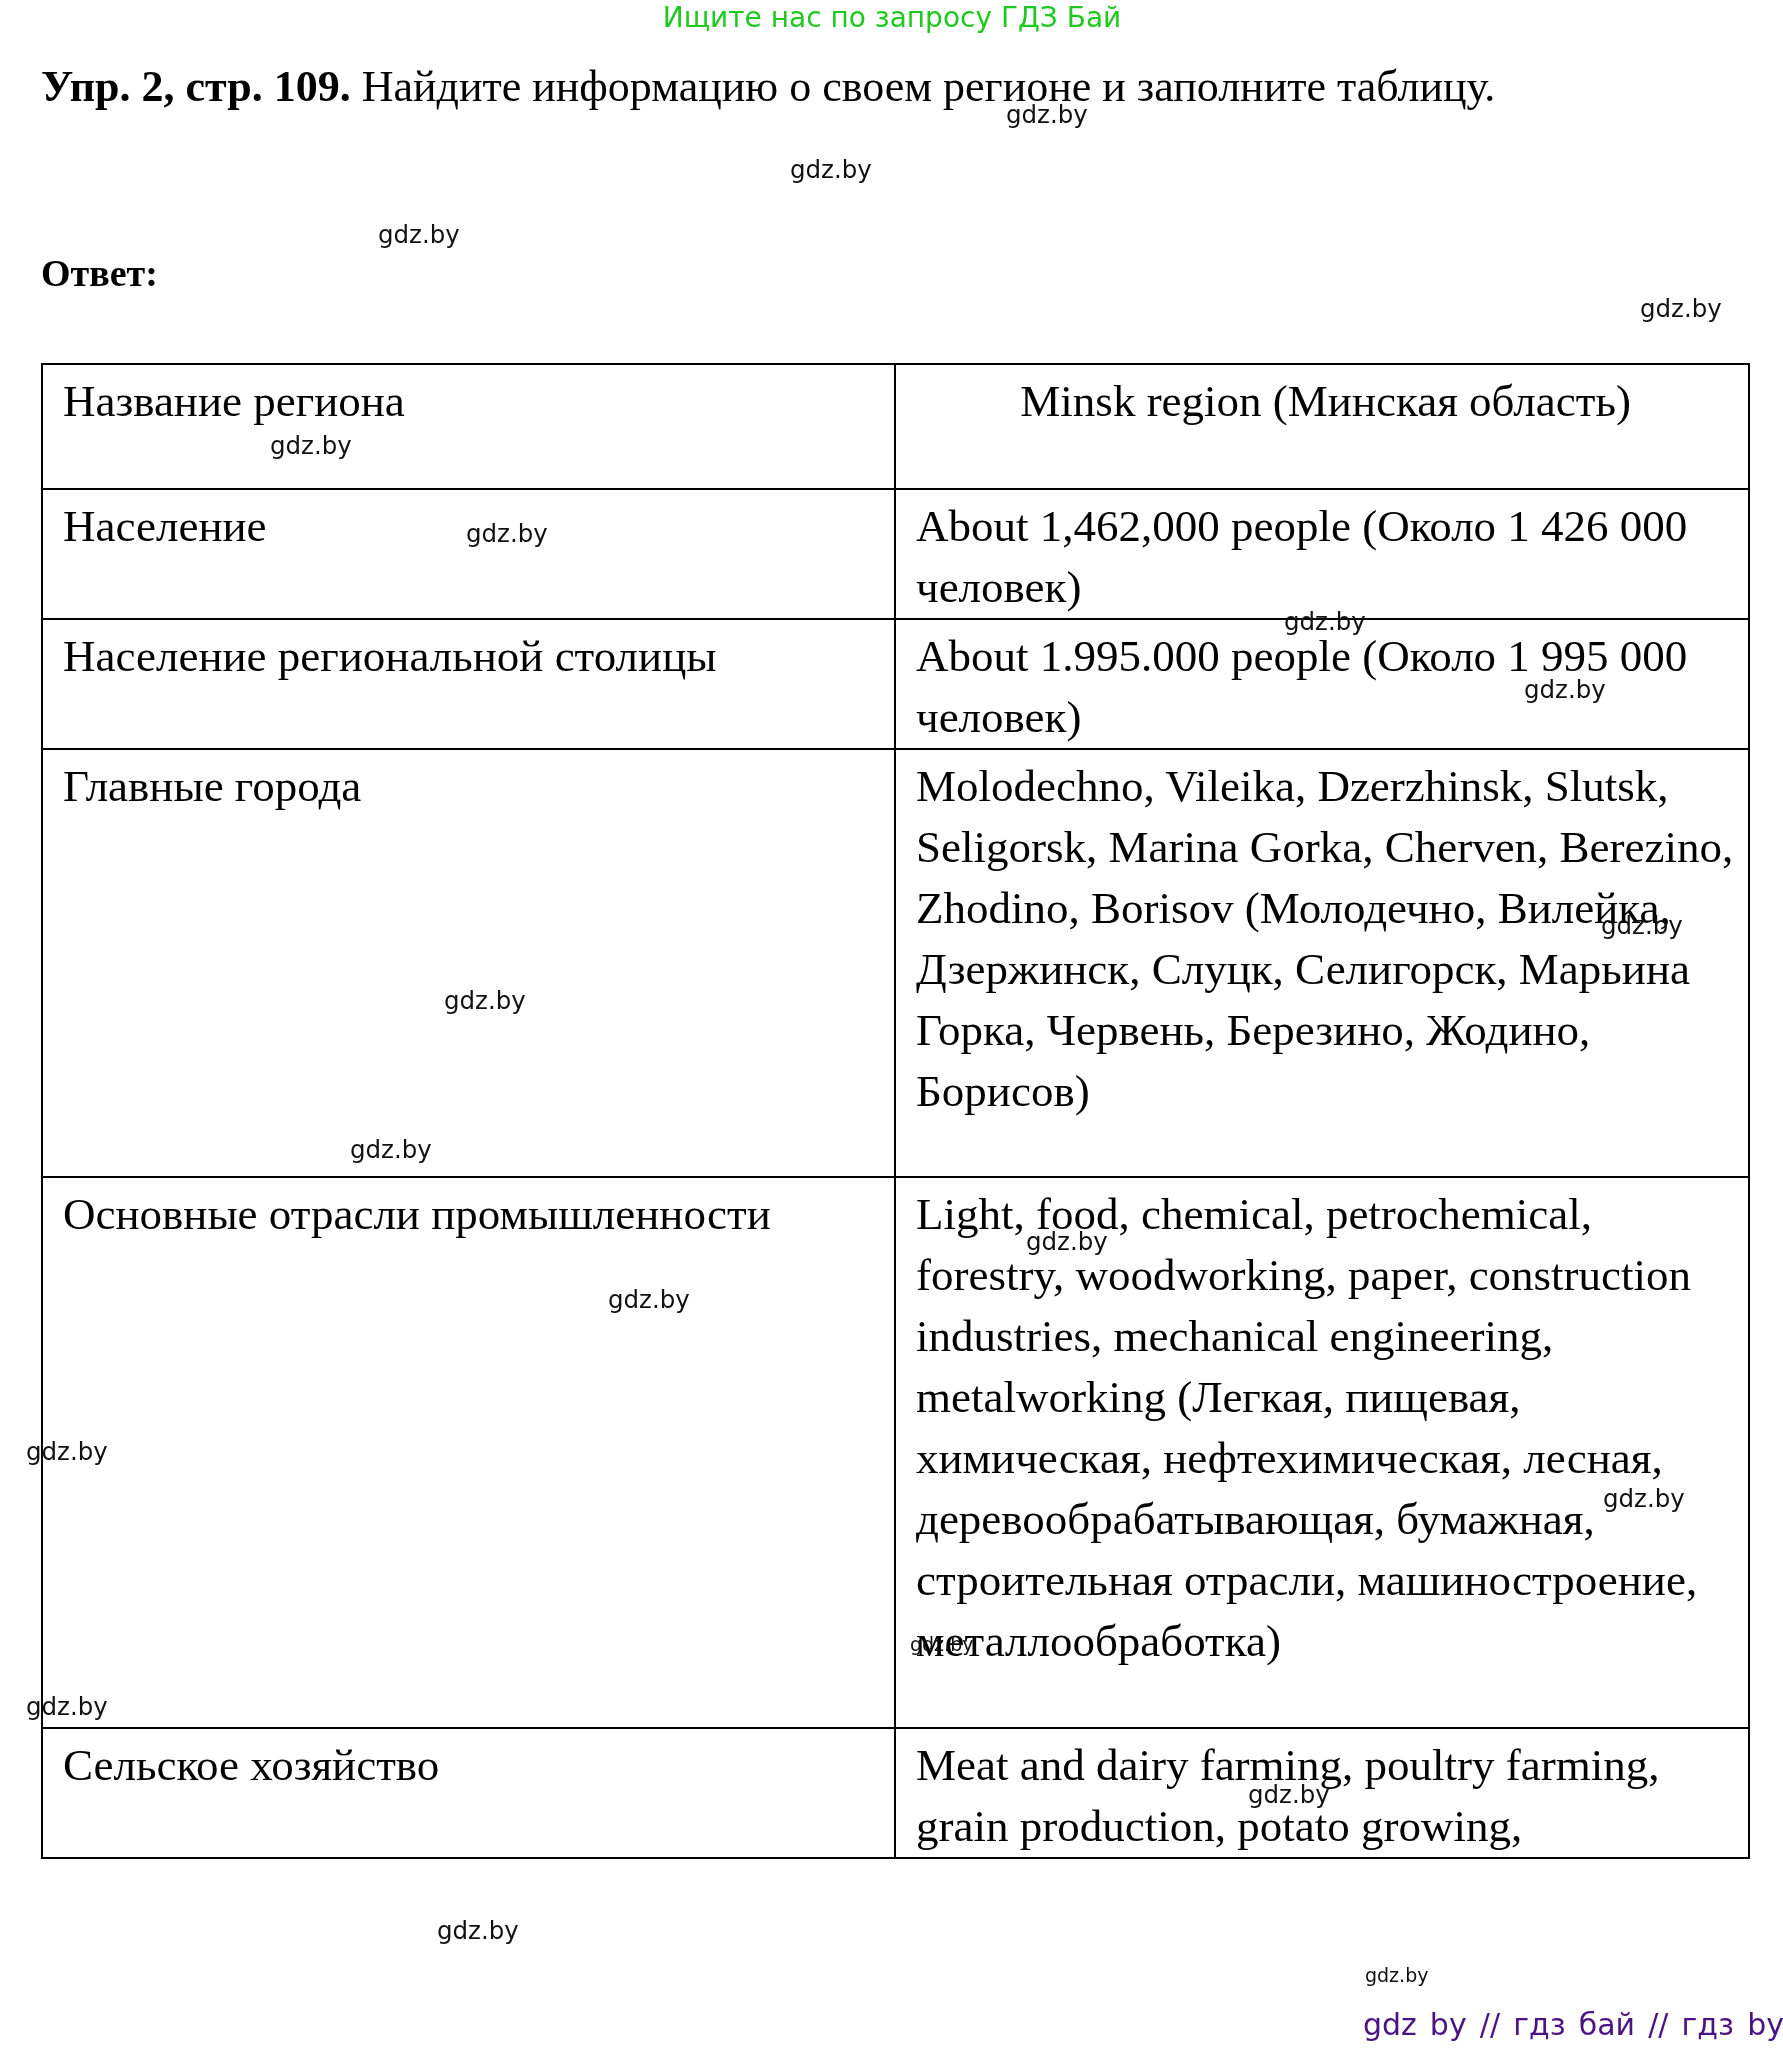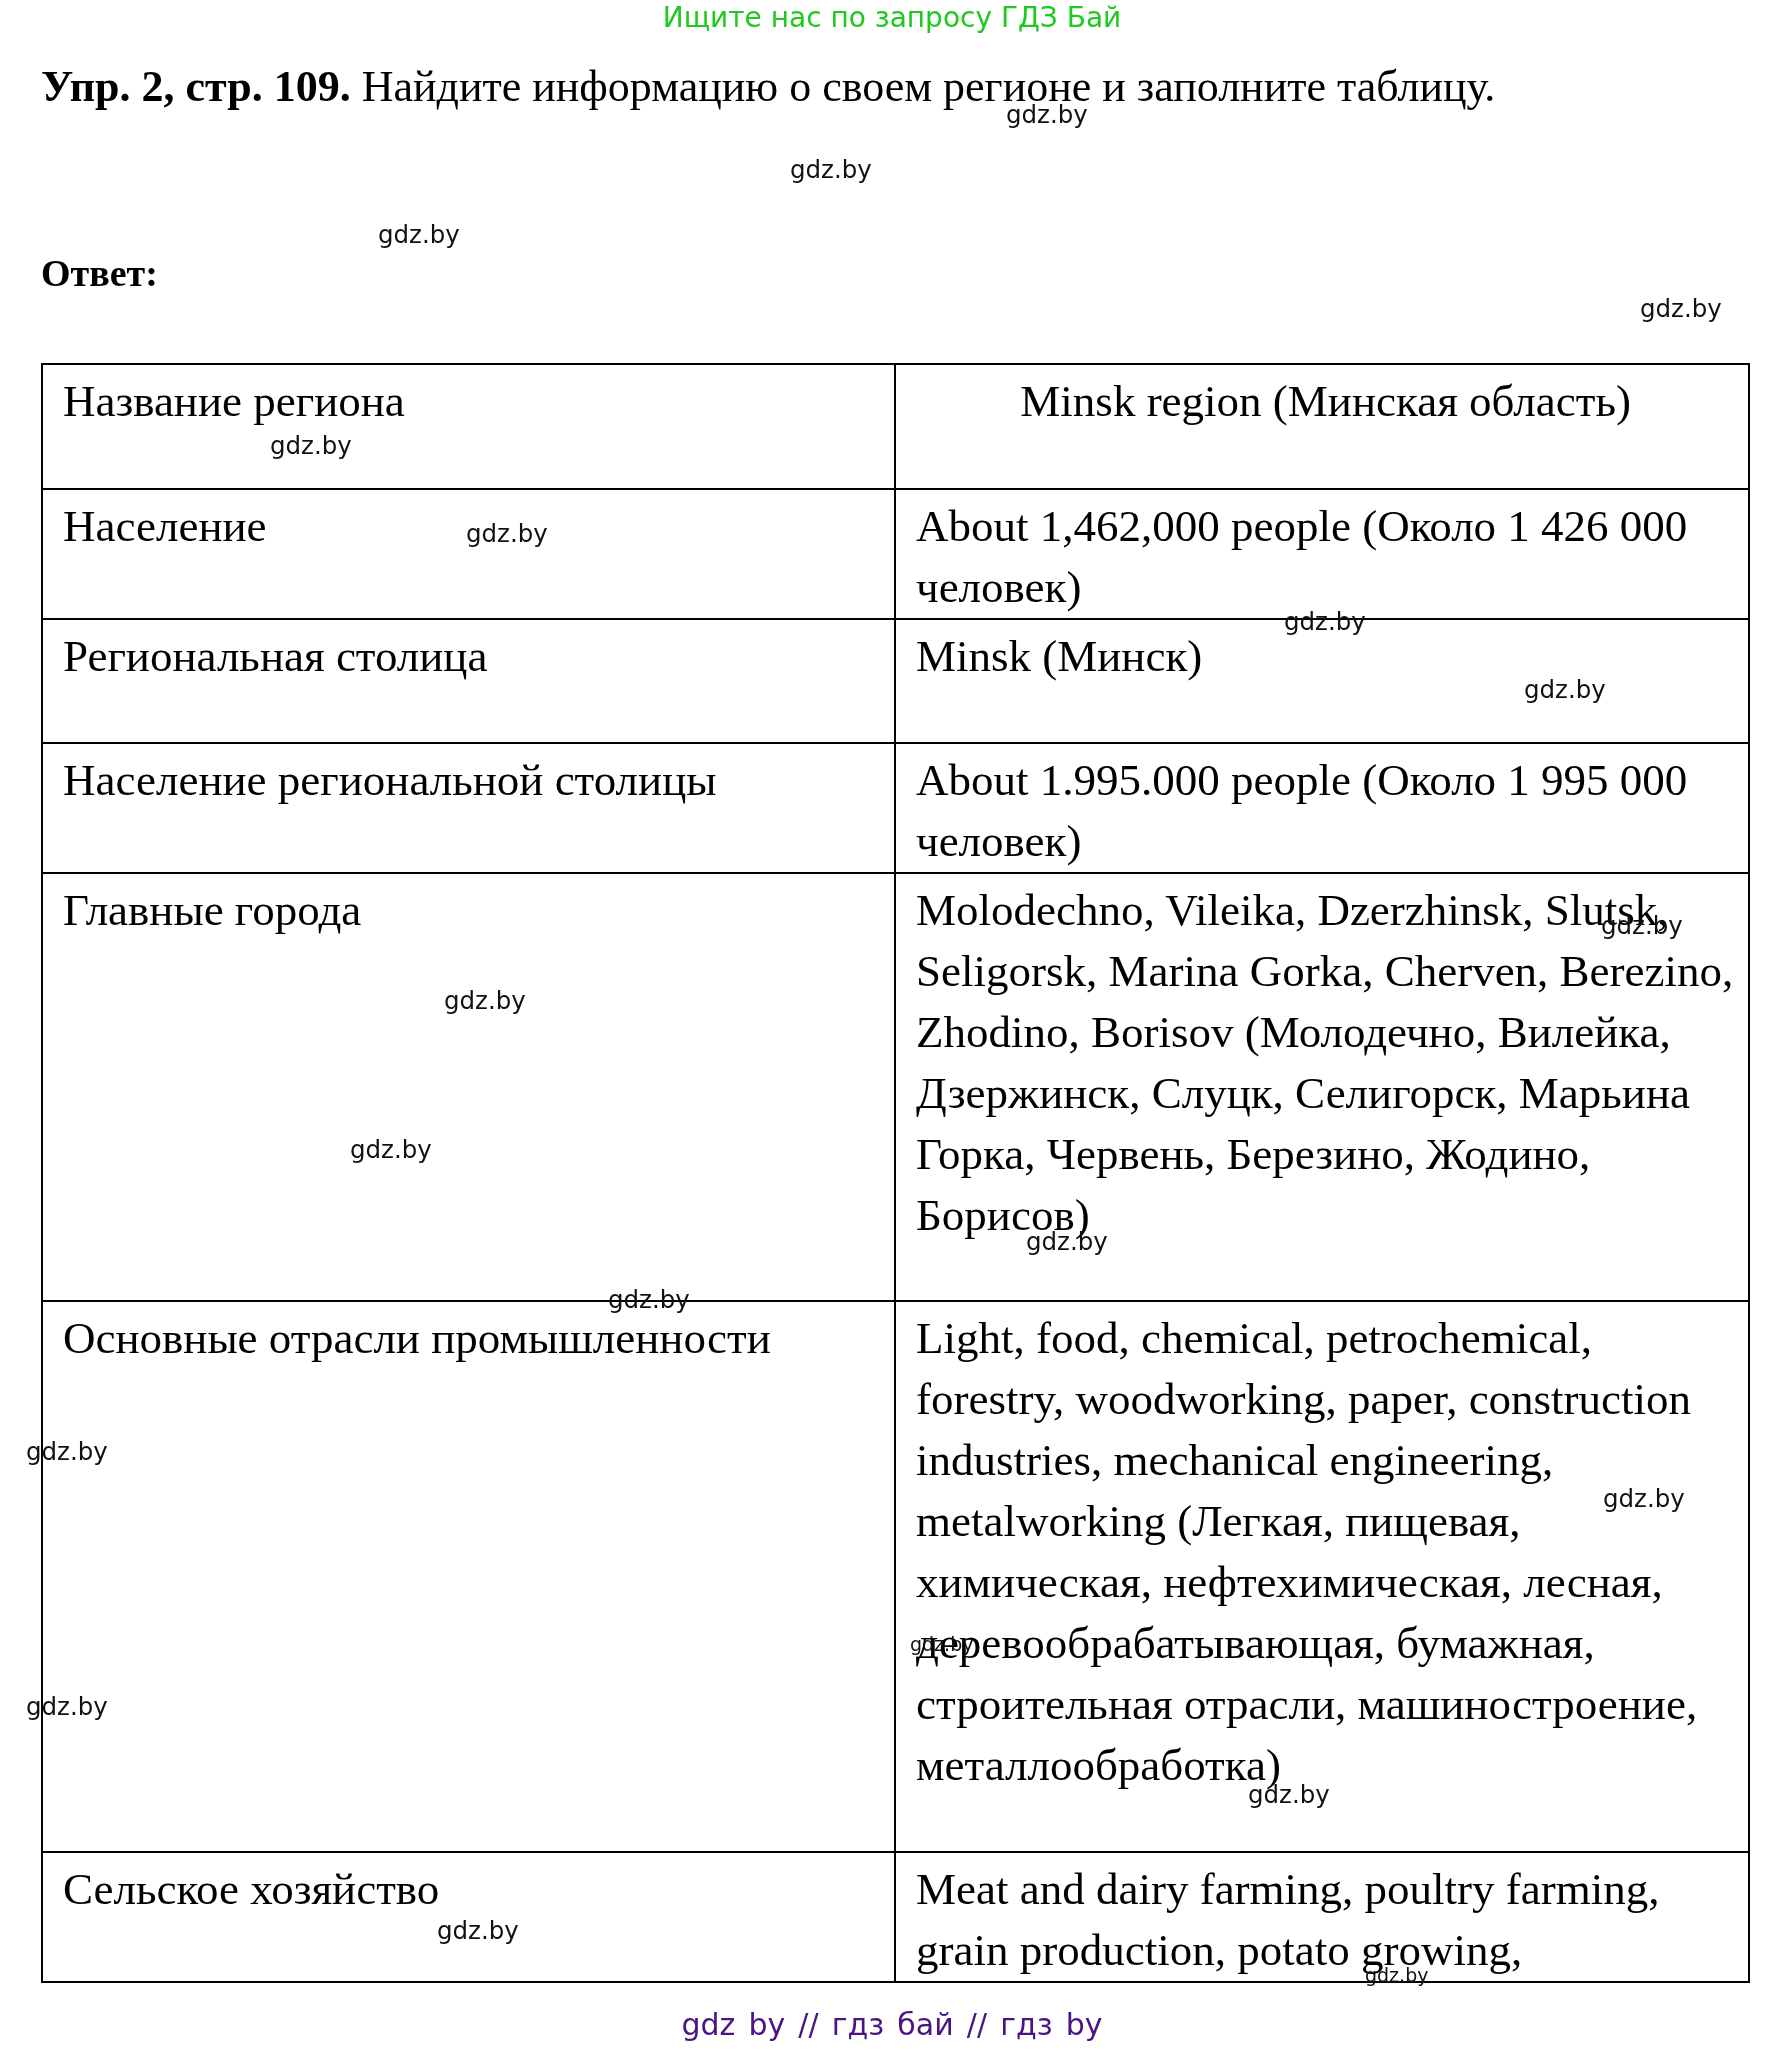--- a/index.html
+++ b/index.html
@@ -7,44 +7,40 @@
   .top-banner { position:absolute; top:0; left:0; width:1784px; text-align:center; font-family:"DejaVu Sans", sans-serif; font-size:28px; line-height:35px; color:#1fc91f; }
   .title { position:absolute; left:41px; top:56px; width:1673px; font-family:"Liberation Serif", serif; font-size:44px; line-height:62px; color:#000; }
   .title b { font-weight:bold; }
   .answer { position:absolute; left:41px; top:244px; font-family:"Liberation Serif", serif; font-weight:bold; font-size:38px; line-height:58px; color:#000; }
   table.info { position:absolute; left:41px; top:363px; width:1709px; border-collapse:collapse; font-family:"Liberation Serif", serif; font-size:45px; line-height:61px; color:#000; }
   table.info td { border:2.7px solid #000; vertical-align:top; padding:6px 9px 0 20px; box-sizing:border-box; }
   table.info td.k { width:853px; }
   table.info td.v { padding-left:20px; padding-right:12.7px; }
   .wm { position:absolute; font-family:"DejaVu Sans", sans-serif; font-size:24.5px; color:#111; line-height:27px; }
   .wm.small { font-size:19px; }
-  .footer { position:absolute; left:0; top:2005px; width:1784px; text-align:center; font-family:"DejaVu Sans", sans-serif; font-size:30px; line-height:40px; color:#4b1484; word-spacing:3.6px; }
+  .footer { position:absolute; left:0; top:2005px; width:1784px; text-align:right; font-family:"DejaVu Sans", sans-serif; font-size:30px; line-height:40px; color:#4b1484; word-spacing:3.6px; }
 </style>
 </head>
 <body>
 
 <div class="top-banner">Ищите нас по запросу ГДЗ Бай</div>
 
 <div class="title"><b>Упр. 2, стр. 109.</b><span> Найдите информацию о своем регионе и заполните таблицу.</span></div>
 
 <div class="answer">Ответ:</div>
 
 <table class="info">
   <tbody id="tbody">
       <tr style="height: 125px;">
         <td class="k">Название региона</td>
         <td class="v" lang="en" style="hyphens: auto; text-align: center;">Minsk region (Минская область)</td>
       </tr>
       <tr style="height: 124px;">
         <td class="k">Население</td>
         <td class="v" lang="en" style="hyphens: auto;">About 1,462,000 people (Около 1 426 000 человек)</td>
-      </tr>
-      <tr style="height: 124px;">
-        <td class="k">Региональная столица</td>
-        <td class="v" lang="en" style="hyphens: auto;">Minsk (Минск)</td>
       </tr>
       <tr style="height: 123px;">
         <td class="k">Население региональной столицы</td>
         <td class="v" lang="en" style="hyphens: auto;">About 1.995.000 people (Около 1 995 000 человек)</td>
       </tr>
       <tr style="height: 428px;">
         <td class="k">Главные города</td>
         <td class="v" lang="en" style="hyphens: auto;">Molodechno, Vileika, Dzerzhinsk, Slutsk, Seligorsk, Marina Gorka, Cherven, Berezino, Zhodino, Borisov (Молодечно, Вилейка, Дзержинск, Слуцк, Селигорск, Марьина Горка, Червень, Березино, Жодино, Борисов)</td>
       </tr>
       <tr style="height: 551px;">

